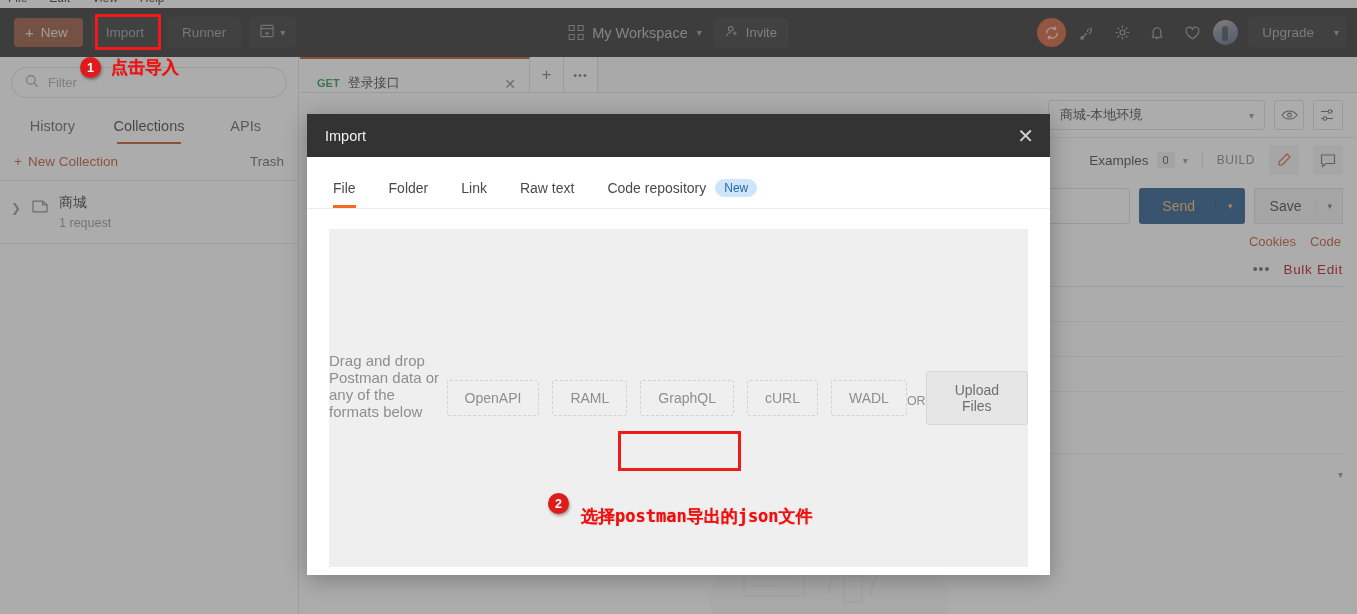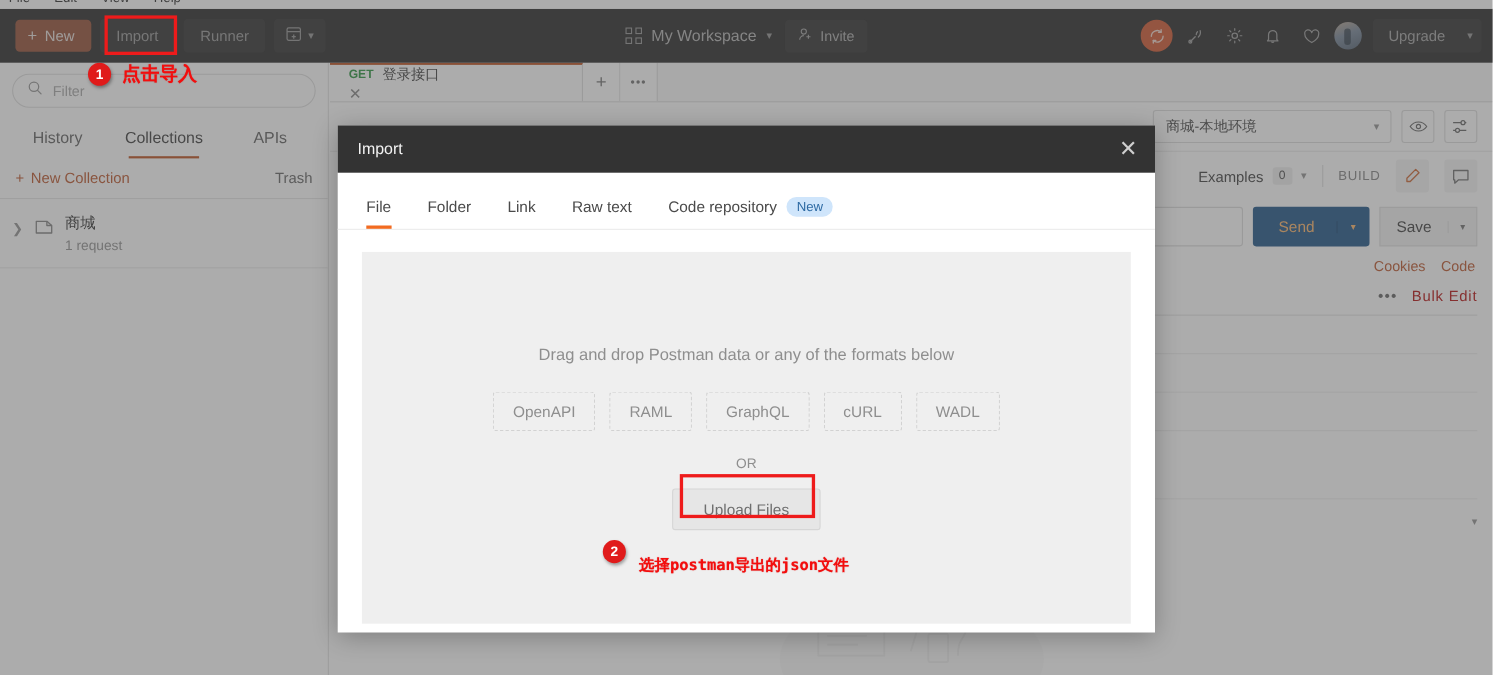--- a/index.html
+++ b/index.html
@@ -111,22 +111,22 @@
   }
   .coll-caret { color: #999; font-size: 12px; margin-top: 7px; }
   .coll-name { font-size: 14px; color: #3c3c3c; }
   .coll-sub { font-size: 12.5px; color: #9a9a9a; margin-top: 4px; }
 
   
   .reqpanel { position: absolute; left: 300px; top: 0; width: 1057px; height: 557px; background: #fff; }
   .tabbar { height: 36px; display: flex; align-items: stretch; border-bottom: 1px solid #e0e0e0; background: #fafafa; }
   .reqtab {
     min-width: 230px; background: #fff; border-right: 1px solid #e0e0e0;
-    border-top: 2px solid #c05a2c; display: flex; align-items: flex-start;
-    justify-content: space-between; padding: 0 13px 0 17px; flex-direction: column;
+    border-top: 2px solid #c05a2c; display: flex; align-items: flex-end;
+    justify-content: space-between; padding: 0 13px 0 17px;
   }
   .reqtab .lbl { display: flex; align-items: center; gap: 8px; font-size: 13px; color: #4a4a4a; }
   .reqtab .verb { color: #3a9c4c; font-size: 11px; font-weight: bold; }
   .reqtab .x { color: #8d8d8d; font-size: 14px; }
   .tab-add, .tab-more {
     width: 34px; display: flex; align-items: center; justify-content: center;
     border-right: 1px solid #e0e0e0; color: #7d7d7d; font-size: 17px; background: #fff;
   }
   .tab-more { font-size: 11px; letter-spacing: 1px; }
 
@@ -229,21 +229,21 @@
     content:''; position: absolute; left: 0; right: 0; bottom: -1px;
     height: 3px; background: #f26b21;
   }
   .mtab.withbadge { display: flex; align-items: center; gap: 9px; }
   .newbadge {
     background: #cfe5fb; color: #2d6aa3; font-size: 12px; border-radius: 10px;
     padding: 2px 9px;
   }
   .dropzone {
     margin: 20px 22px; height: 338px; background: #efefef;
-    display: flex; flex-direction: column; align-items: center; justify-content: center;
+    display: flex; flex-direction: row; align-items: center; justify-content: center;
   }
   .dz-title { font-size: 15px; color: #8e8e8e; margin-bottom: 25px; }
   .fmt-row { display: flex; gap: 13px; }
   .fmt {
     border: 1px dashed #d2d2d2; border-radius: 3px; color: #8e8e8e; font-size: 14px;
     padding: 9px 17px; background: #efefef;
   }
   .or { font-size: 12.5px; color: #8e8e8e; margin: 22px 0 16px 0; }
   .upload-btn {
     background: #e6e6e6; border: 1px solid #d6d6d6; border-radius: 3px;
@@ -259,21 +259,21 @@
     display: flex; align-items: center; justify-content: center;
     box-shadow: 1px 2px 3px rgba(0,0,0,.35);
   }
   .anno-text {
     color: #f40d0d; font-weight: bold; white-space: nowrap;
     text-shadow: 0 0 1px rgba(200,0,0,.6);
   }
   .anno1 { left: 80px; top: 56px; display: flex; align-items: center; gap: 10px; }
   .anno1 .anno-text { font-size: 17px; font-family: "DejaVu Sans", sans-serif; }
   .anno2 { left: 548px; top: 479px; display: flex; align-items: center; gap: 12px; }
-  .anno2 .anno-text { font-size: 14px; font-family: "DejaVu Sans Mono", monospace; margin-top: 26px; }
+  .anno2 .anno-text { font-size: 17px; font-family: "DejaVu Sans Mono", monospace; margin-top: 26px; }
 </style>
 </head>
 <body>
 
 <div id="app">
 
   <div class="osmenu">
     <div class="items">
       <span>File</span>
       <span>Edit</span>

